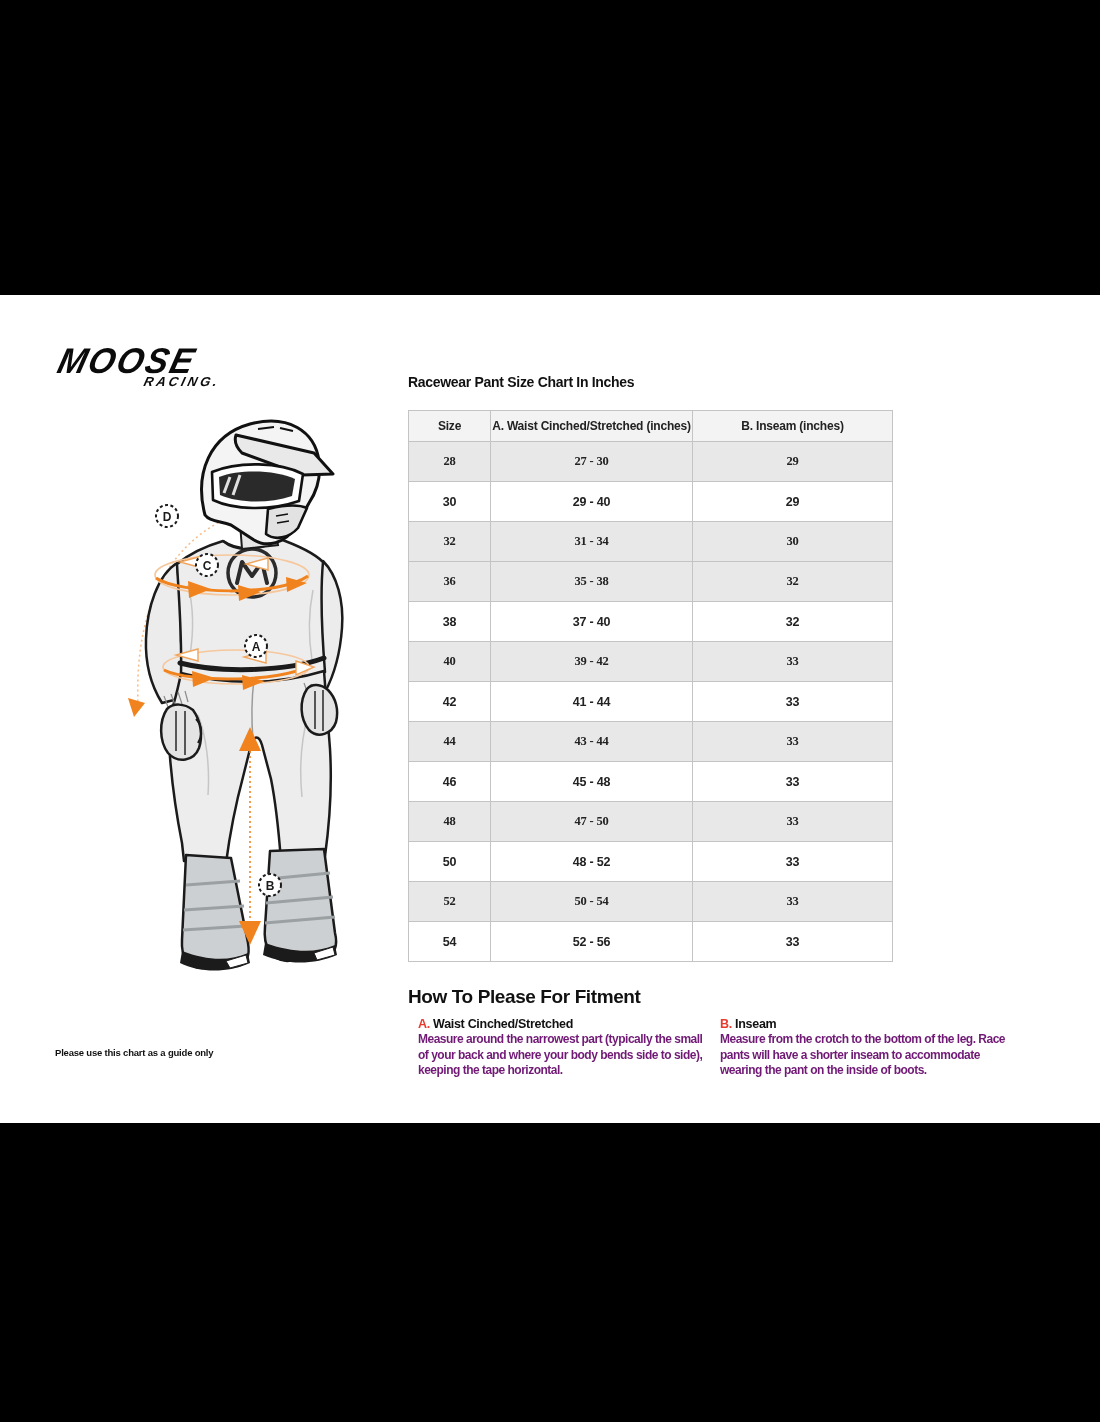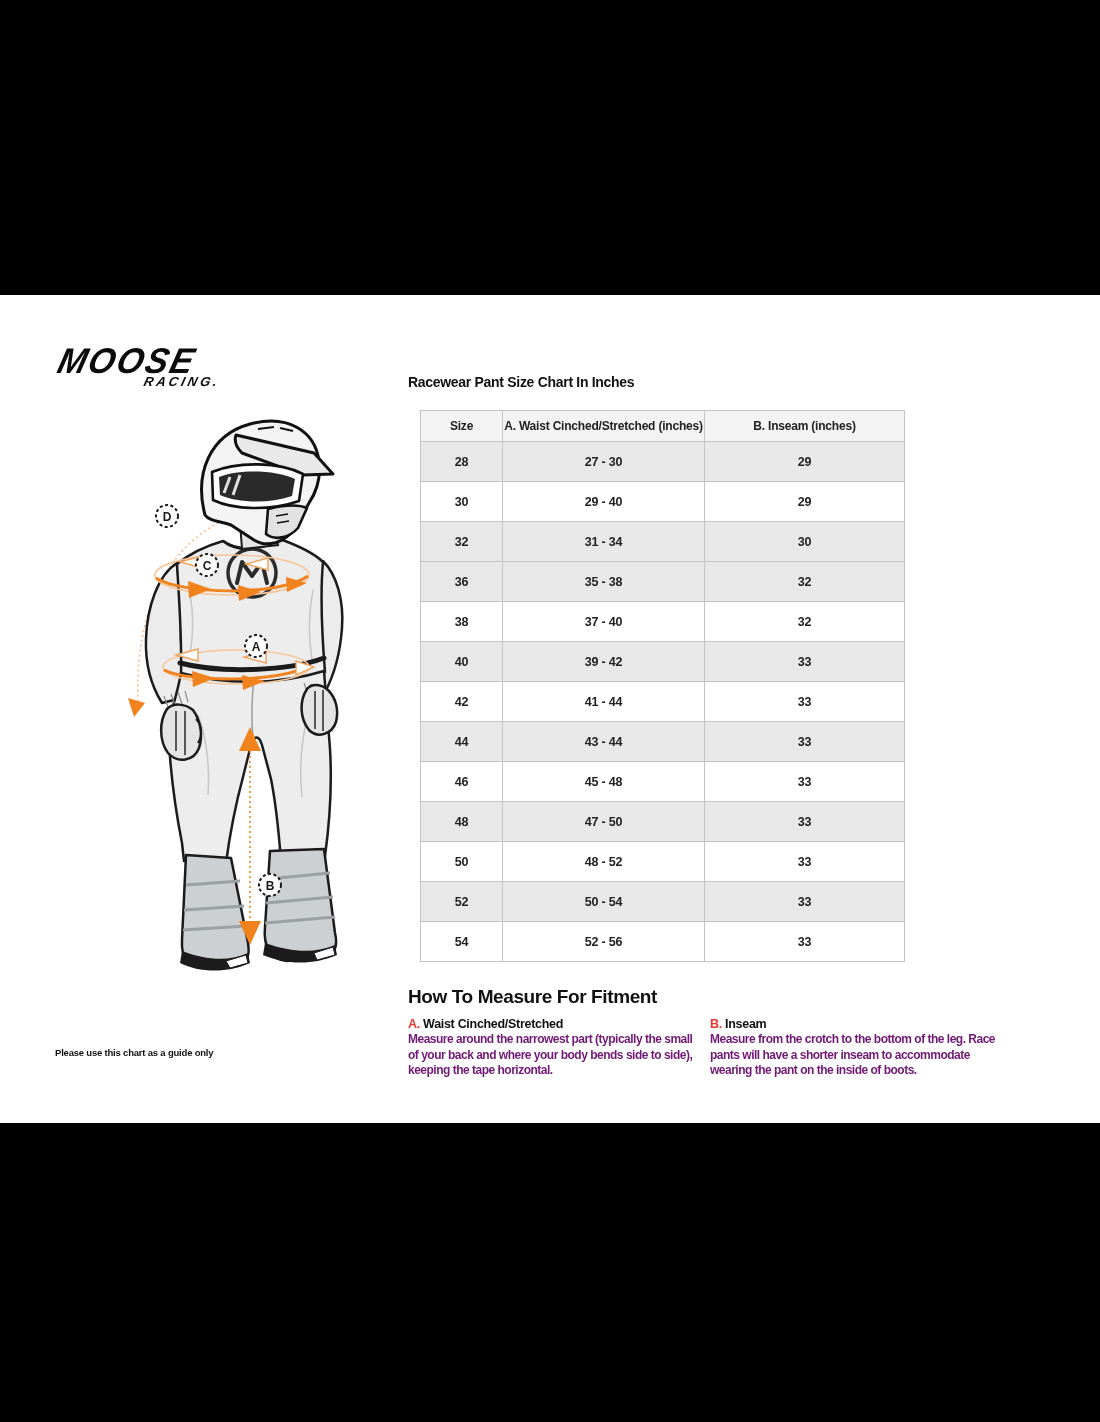--- a/index.html
+++ b/index.html
@@ -12,33 +12,33 @@
   
   .logo{position:absolute;left:55px;top:346px;width:165px;color:#0b0b0b;}
   .logo-moose{font-style:italic;font-weight:bold;font-size:34px;line-height:30px;
               letter-spacing:2px;transform:skewX(-14deg) scaleY(1.05);transform-origin:left bottom;}
   .logo-racing{font-style:italic;font-weight:bold;font-size:13px;letter-spacing:3px;
                text-align:right;margin-top:-2px;transform:skewX(-14deg);}
 
   
   .chart-title{position:absolute;left:408px;top:374px;font-size:14px;font-weight:bold;
                color:#111;letter-spacing:-0.3px;}
-  .size-table{position:absolute;left:420px;top:410px;width:484px;border-collapse:collapse;
+  .size-table{position:absolute;left:408px;top:410px;width:484px;border-collapse:collapse;
               table-layout:fixed;border:1px solid #b8b8b8;}
   .size-table th{height:28px;background:#f3f3f3;border:1px solid #c4c4c4;font-size:12px;
                  font-weight:bold;color:#222;text-align:center;letter-spacing:-0.2px;}
   .size-table td{height:37px;border:1px solid #c4c4c4;font-size:12.5px;font-weight:bold;
                  color:#222;text-align:center;background:#fff;letter-spacing:-0.2px;}
-  .size-table tr.alt td{background:#e8e8e8;}
+  .size-table tr.alt td{background:#e8e8e8;font-family:Liberation Serif, serif;}
   .col-size{width:82px;} .col-waist{width:202px;} .col-inseam{width:200px;}
 
   
   .fitment{position:absolute;left:408px;top:986px;width:600px;}
   .fitment-title{font-size:19px;font-weight:bold;color:#111;letter-spacing:-0.4px;}
-  .fitment-cols{display:flex;margin-top:9px;}
+  .fitment-cols{display:flex;margin-top:9px;justify-content:flex-end;}
   .fit-col{width:292px;margin-right:10px;}
   .fit-col:last-child{width:288px;margin-right:0;}
   .fit-heading{font-size:12.5px;font-weight:bold;color:#111;letter-spacing:-0.3px;}
   .fit-letter{color:#E8392E;}
   .fit-body{font-size:12px;font-weight:bold;color:#701a75;line-height:1.3;
             letter-spacing:-0.5px;margin-top:1px;}
 
   
   .disclaimer{position:absolute;left:55px;top:1046px;width:360px;font-size:9.5px;
               font-weight:bold;color:#111;line-height:1.45;letter-spacing:-0.2px;}
@@ -242,21 +242,21 @@
         </tr>
         <tr>
           <td>54</td>
           <td>52 - 56</td>
           <td>33</td>
         </tr>
       </tbody>
   </table>
 
   <div class="fitment">
-    <div class="fitment-title">How To Measure For Fitment</div>
+    <div class="fitment-title">How To Please For Fitment</div>
     <div class="fitment-cols">
       <div class="fit-col">
         <div class="fit-heading"><span class="fit-letter">A.</span> <span>Waist Cinched/Stretched</span></div>
         <div class="fit-body">Measure around the narrowest part (typically the small of your back and where your body bends side to side), keeping the tape horizontal.</div>
       </div>
       <div class="fit-col">
         <div class="fit-heading"><span class="fit-letter">B.</span> <span>Inseam</span></div>
         <div class="fit-body">Measure from the crotch to the bottom of the leg. Race pants will have a shorter inseam to accommodate wearing the pant on the inside of boots.</div>
       </div>
     </div>

